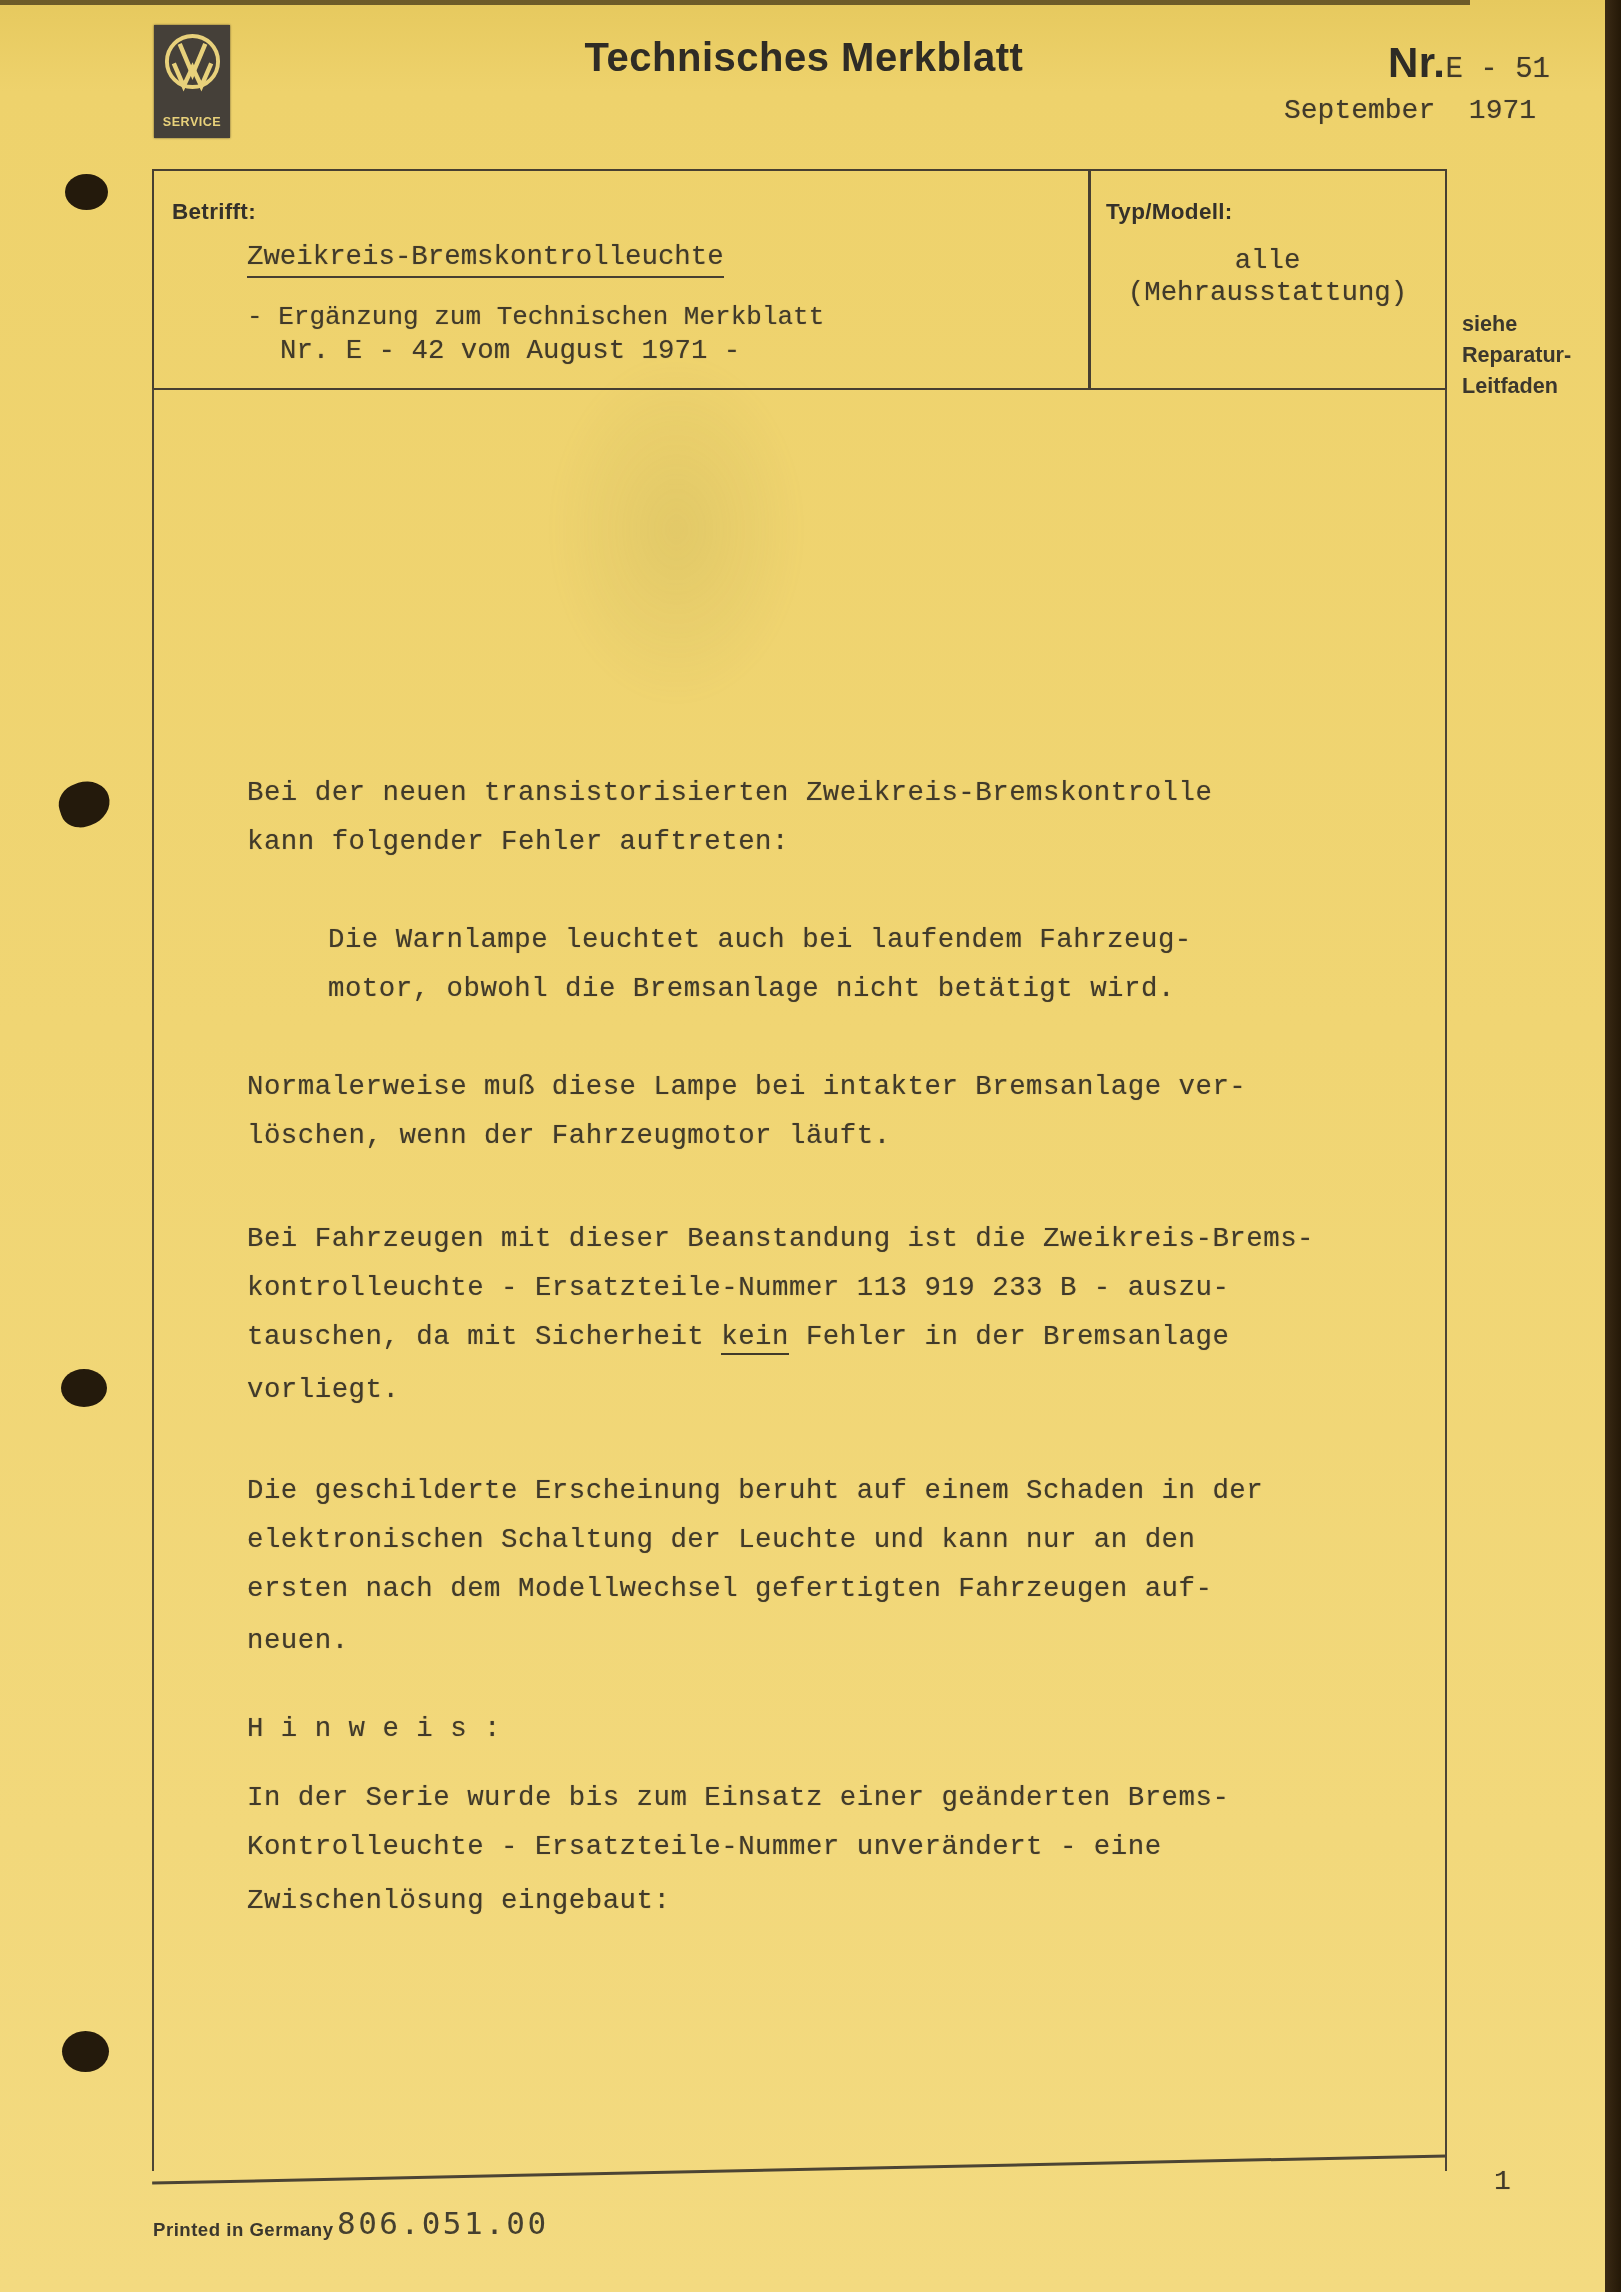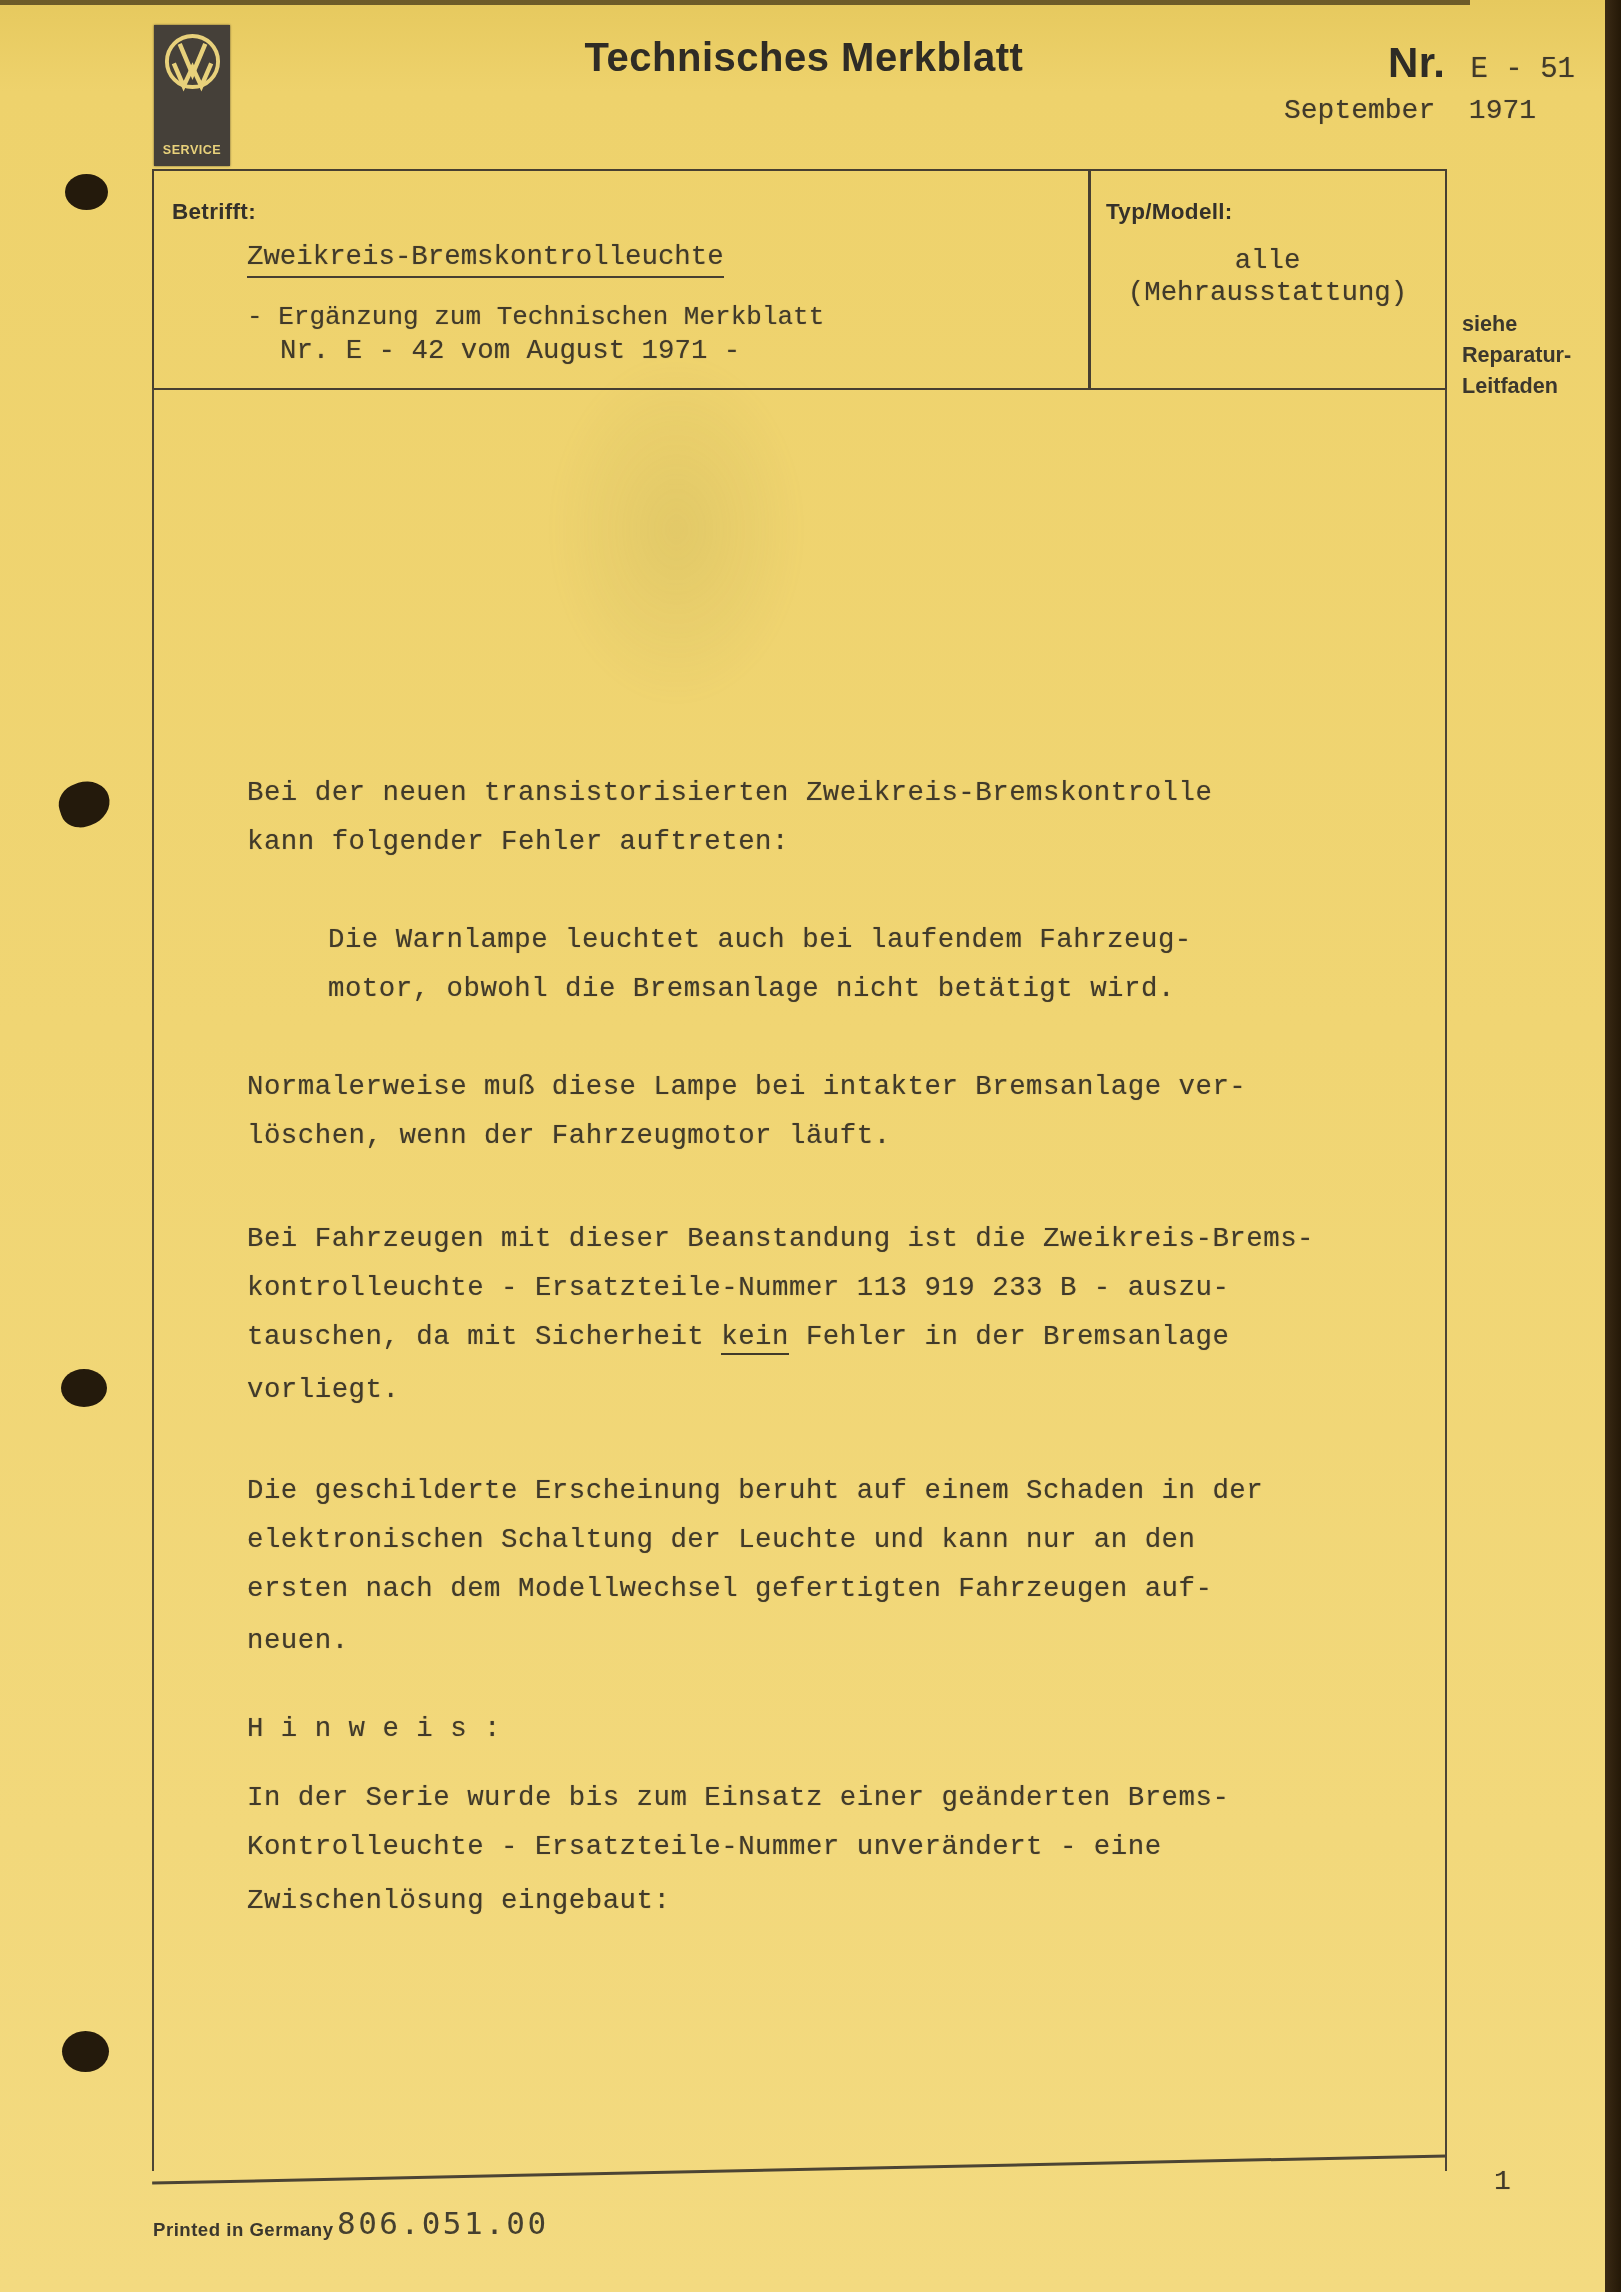--- a/index.html
+++ b/index.html
@@ -14,29 +14,29 @@
   .top-edge{position:absolute;left:0;top:0;width:1470px;height:4.9px;background:rgba(45,32,12,0.65);}
   .right-edge{position:absolute;right:0;top:0;width:15.7px;height:2293px;background:linear-gradient(90deg,#3a2a15,#241807);}
   .smudge{position:absolute;left:549px;top:353px;width:255px;height:353px;border-radius:50%;
     background:radial-gradient(ellipse at center,rgba(150,140,60,0.14),rgba(150,140,60,0) 70%);filter:blur(5.9px);}
   .hole{position:absolute;background:#241a0c;border-radius:50%;}
   .hole1{left:65px;top:174px;width:43px;height:36px;}
   .hole2{left:59px;top:782px;width:51px;height:44px;transform:rotate(-18deg);border-radius:48% 52% 55% 45%;}
   .hole3{left:61px;top:1369px;width:46px;height:38px;}
   .hole4{left:62px;top:2031px;width:47px;height:41px;}
   
-  .badge{position:absolute;left:154px;top:24.5px;width:76px;height:141px;background:#454039;
+  .badge{position:absolute;left:154px;top:24.5px;width:76px;height:113px;background:#454039;
     box-shadow:0 0 2px rgba(40,35,25,.7);}
   .badge svg{position:absolute;left:7.8px;top:6.9px;}
   .service{position:absolute;left:0;right:0;bottom:8.8px;text-align:center;
     color:#e8d17b;font-weight:700;font-size:13.7px;letter-spacing:0.5px;transform:scaleX(0.92);}
   
   .title{position:absolute;left:804px;top:35px;transform:translateX(-50%);
     font-size:40px;font-weight:700;letter-spacing:0.5px;color:#2f2c25;white-space:pre;}
-  .nr-line{position:absolute;left:1388px;top:39px;display:flex;align-items:baseline;gap:25px;}
+  .nr-line{position:absolute;left:1388px;top:39px;display:flex;align-items:baseline;gap:0;}
   .nr-label{font-size:42px;font-weight:700;color:#2f2c25;letter-spacing:0.5px;}
   .mono{font-family:"Liberation Mono","DejaVu Sans Mono",monospace;color:#413a2a;white-space:pre;
     text-shadow:0 0 1px rgba(64,57,43,0.45);}
   .nr-value{font-size:29px;}
   .date{position:absolute;left:1284px;top:95px;font-size:28px;}
   
   .info-box{position:absolute;left:152px;top:169px;width:1295px;height:221px;
     border:2.9px solid #473f31;box-sizing:border-box;}
   .box-divider{position:absolute;left:1088px;top:169px;width:2.9px;height:221px;background:#473f31;}
   .box-label{position:absolute;font-size:22.5px;font-weight:700;color:#35312a;letter-spacing:0.3px;}

